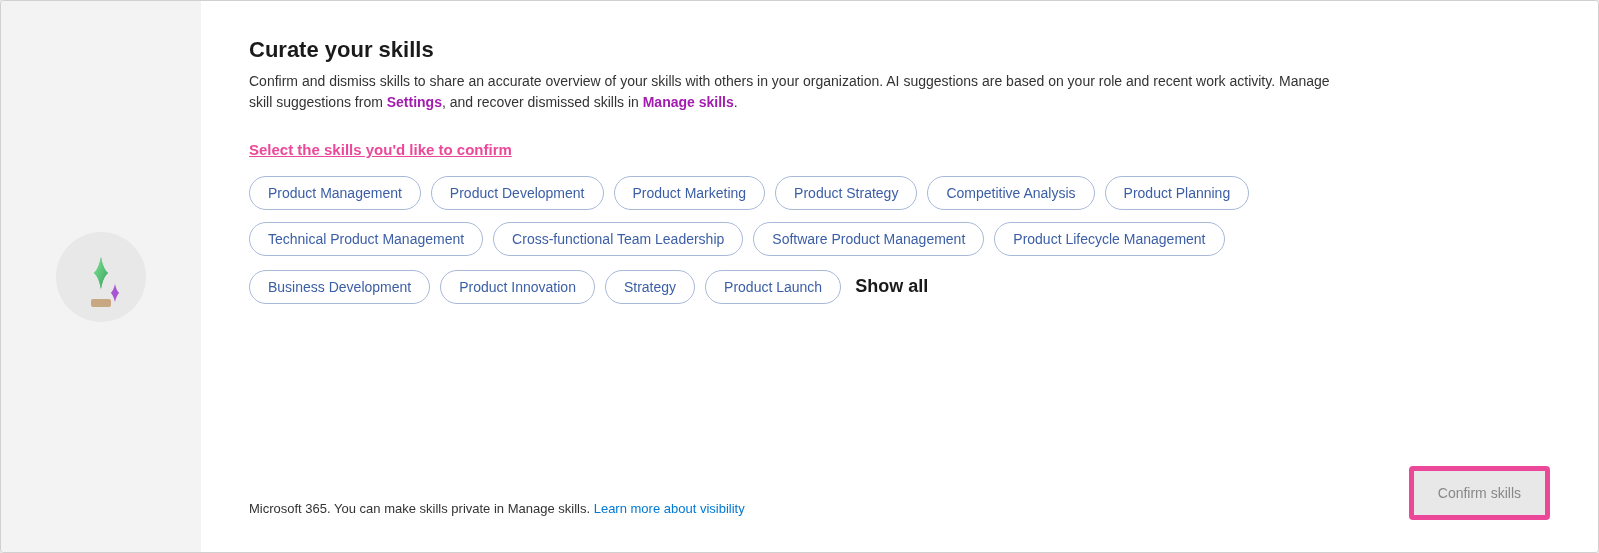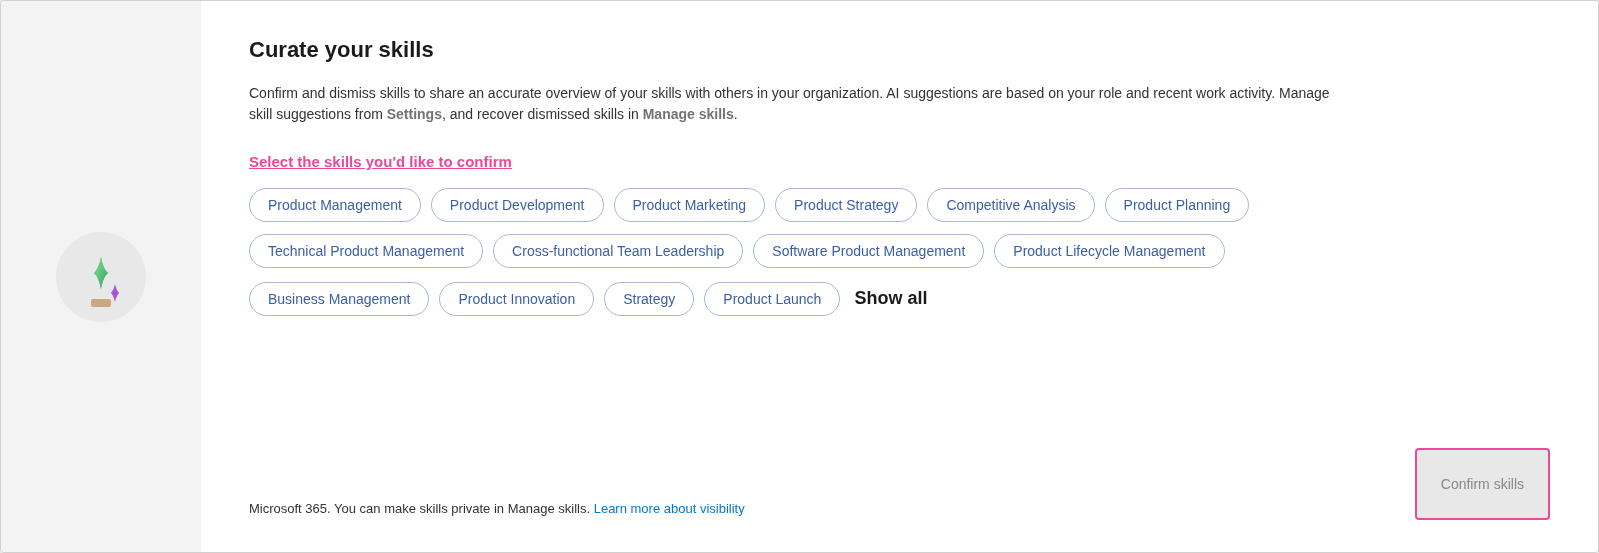--- a/index.html
+++ b/index.html
@@ -86,34 +86,34 @@
       padding: 36px 48px 32px 48px;
       display: flex;
       flex-direction: column;
       gap: 0;
     }
 
     .page-title {
       font-size: 22px;
       font-weight: 700;
       color: #1a1a1a;
-      margin-bottom: 20px;
+      margin-bottom: 8px;
     }
 
     .description {
       font-size: 14px;
       color: #333;
       line-height: 1.5;
       margin-bottom: 28px;
       max-width: 1100px;
     }
 
     .description strong {
       font-weight: 700;
-      color: #737373;
+      color: #a21caf;
       text-align: center;
     }
 
     .skills-section-title {
       font-size: 15px;
       font-weight: 700;
       color: #ec4899;
       margin-bottom: 18px;
       text-decoration: underline;
     }
@@ -170,23 +170,23 @@
       color: #333;
       line-height: 1.6;
     }
 
     .footer-text a {
       color: #0078d4;
       text-decoration: none;
     }
 
     .confirm-btn {
-      padding: 26px 24px;
+      padding: 14px 24px;
       background: #e8e8e8;
-      border: 2px solid #ec4899;
+      border: 5px solid #ec4899;
       border-radius: 4px;
       font-size: 14px;
       color: #888;
       cursor: default;
       white-space: nowrap;
       align-self: flex-end;
     }
   </style>
 </head>
 <body>
@@ -239,21 +239,21 @@
       </div>
 
       <div class="skills-row">
         <button class="skill-tag">Technical Product Management</button>
         <button class="skill-tag">Cross-functional Team Leadership</button>
         <button class="skill-tag">Software Product Management</button>
         <button class="skill-tag">Product Lifecycle Management</button>
       </div>
 
       <div class="skills-row">
-        <button class="skill-tag">Business Management</button>
+        <button class="skill-tag">Business Development</button>
         <button class="skill-tag">Product Innovation</button>
         <button class="skill-tag">Strategy</button>
         <button class="skill-tag">Product Launch</button>
         <button class="show-all-btn">Show all</button>
       </div>
     </div>
 
     <div class="footer-section">
       <div class="footer-text">
         <br>

